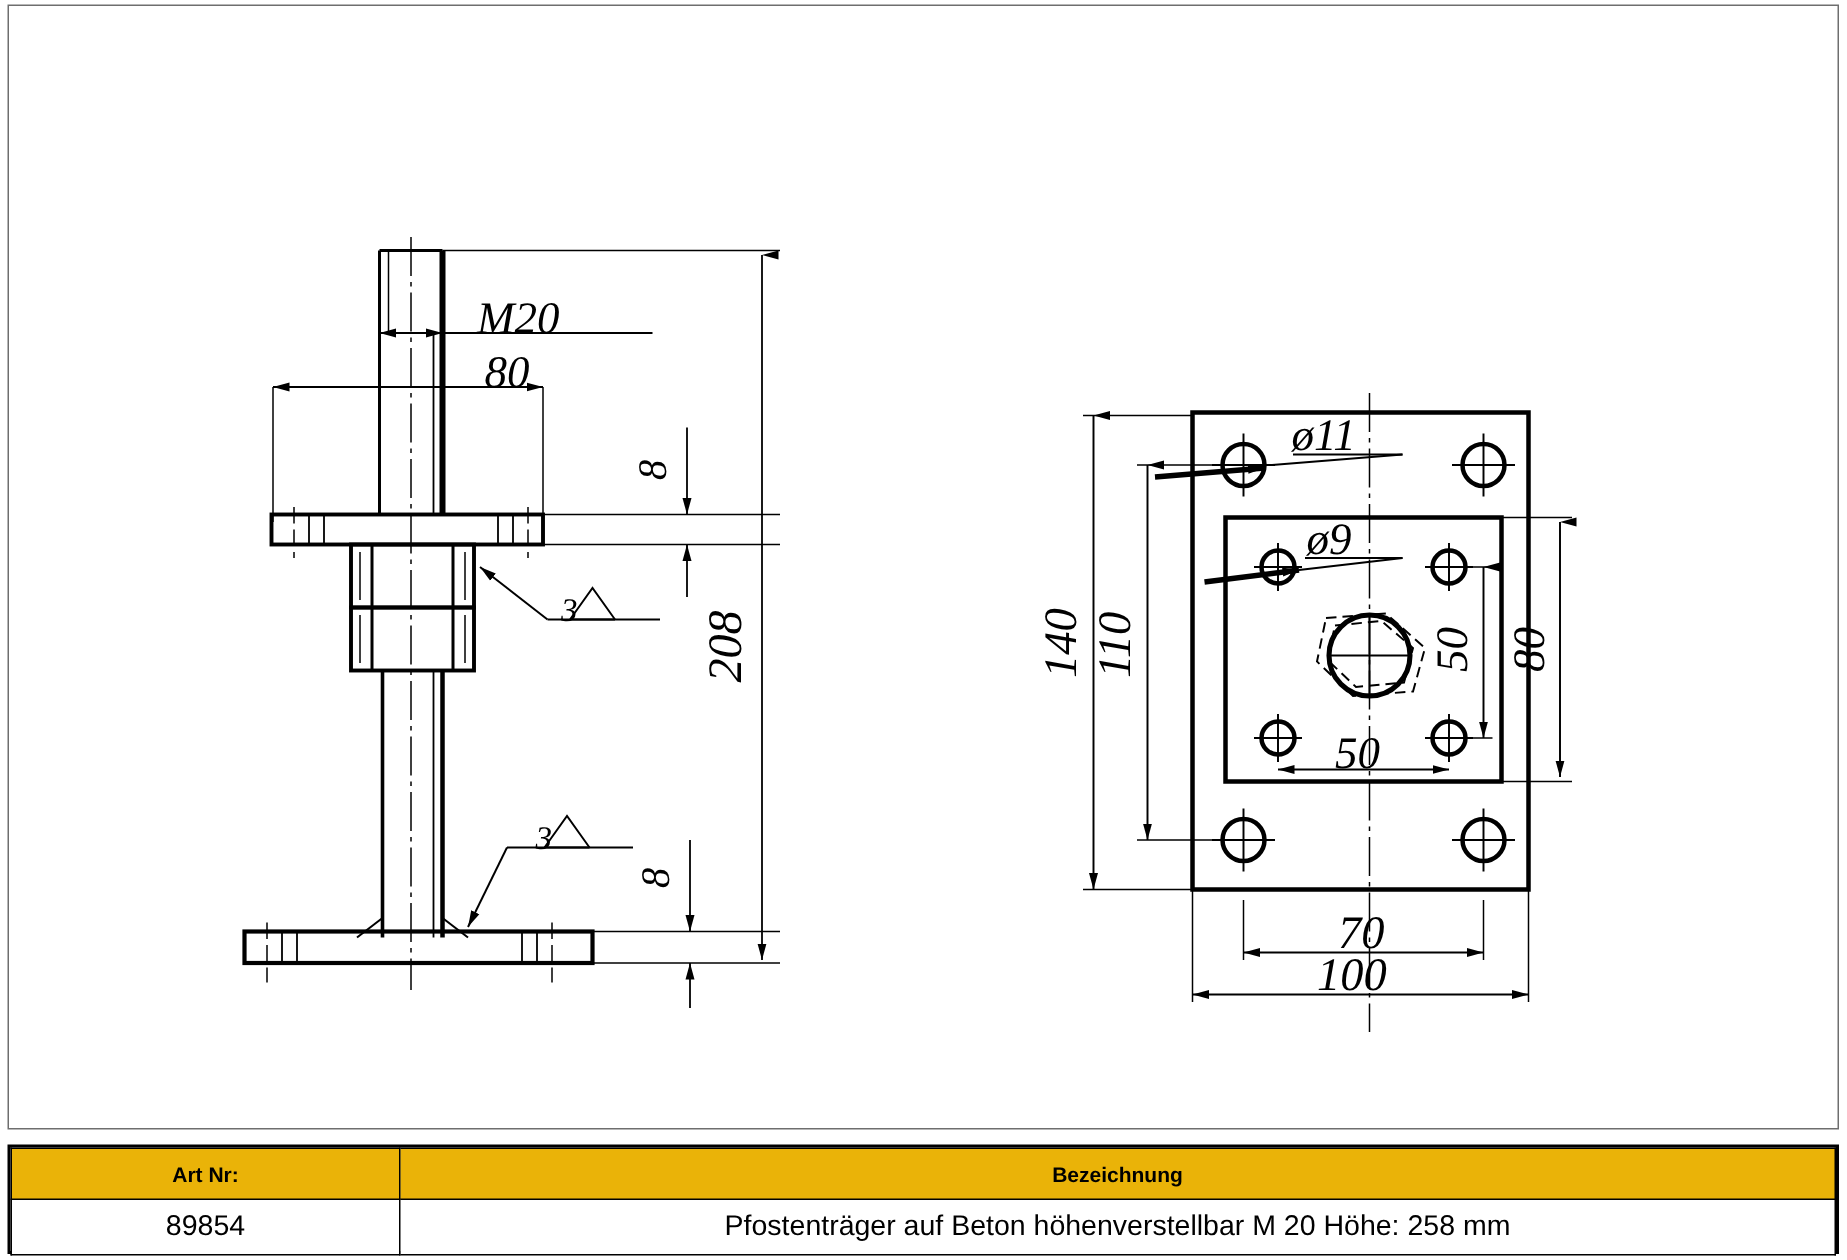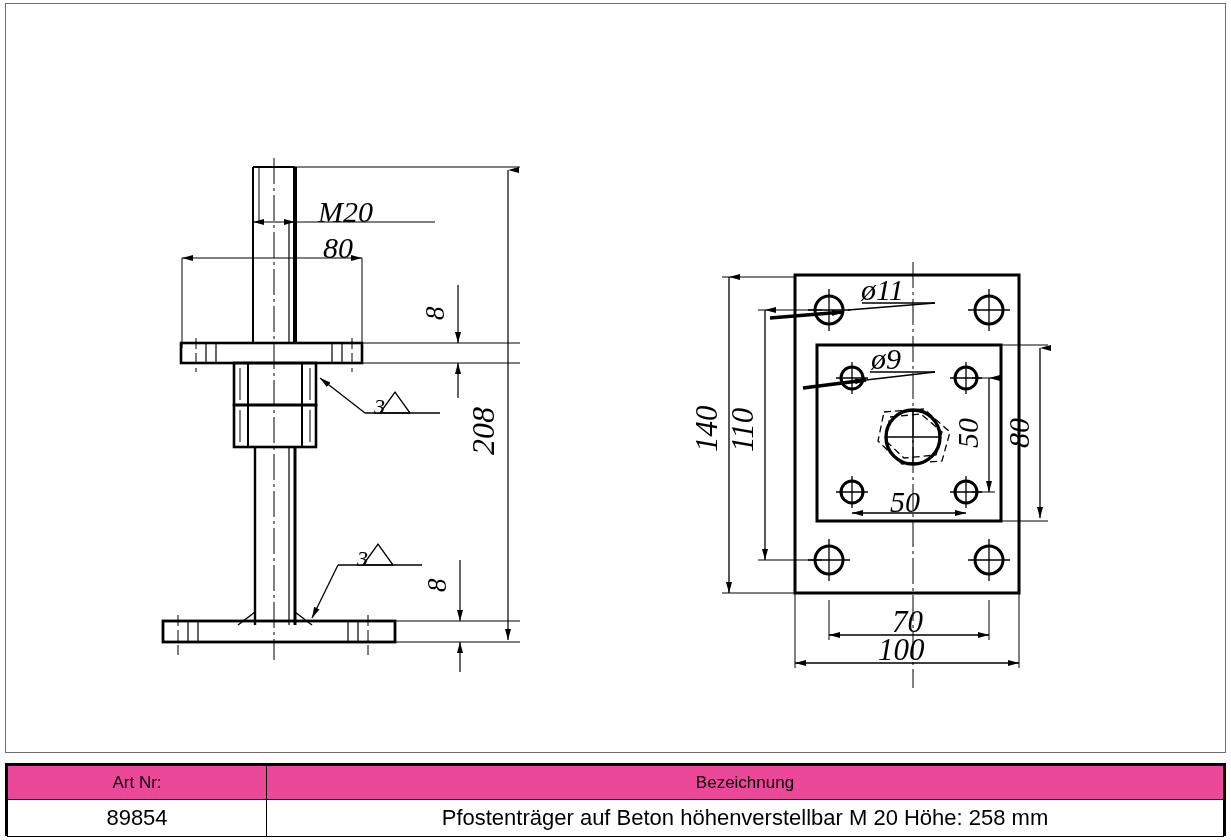--- a/index.html
+++ b/index.html
@@ -26,22 +26,22 @@
     border:2px solid #000;box-sizing:border-box;
     border-collapse:collapse;
   }
   #info-table table{border-collapse:collapse;width:100%;height:100%;
      table-layout:fixed;}
   #info-table th,#info-table td{
     border:1.6px solid #000;text-align:center;vertical-align:middle;
     font-family:"Liberation Sans", sans-serif;
     padding:0;
   }
-  .hdr-cell{background:#ec4899;font-weight:normal;font-size:17px;height:33px;}
-  .val-cell{background:#ffffff;font-weight:normal;font-size:22px;height:36px;}
+  .hdr-cell{background:#eab308;font-weight:bold;font-size:14px;height:33px;}
+  .val-cell{background:#ffffff;font-weight:normal;font-size:19px;height:36px;}
   .col-art{width:258px;}
 </style>
 </head>
 <body>
 
 <div id="sheet">
 
   <div id="drawing-frame"></div>
 
   <svg id="svg-views" viewBox="0 0 1231 756">

